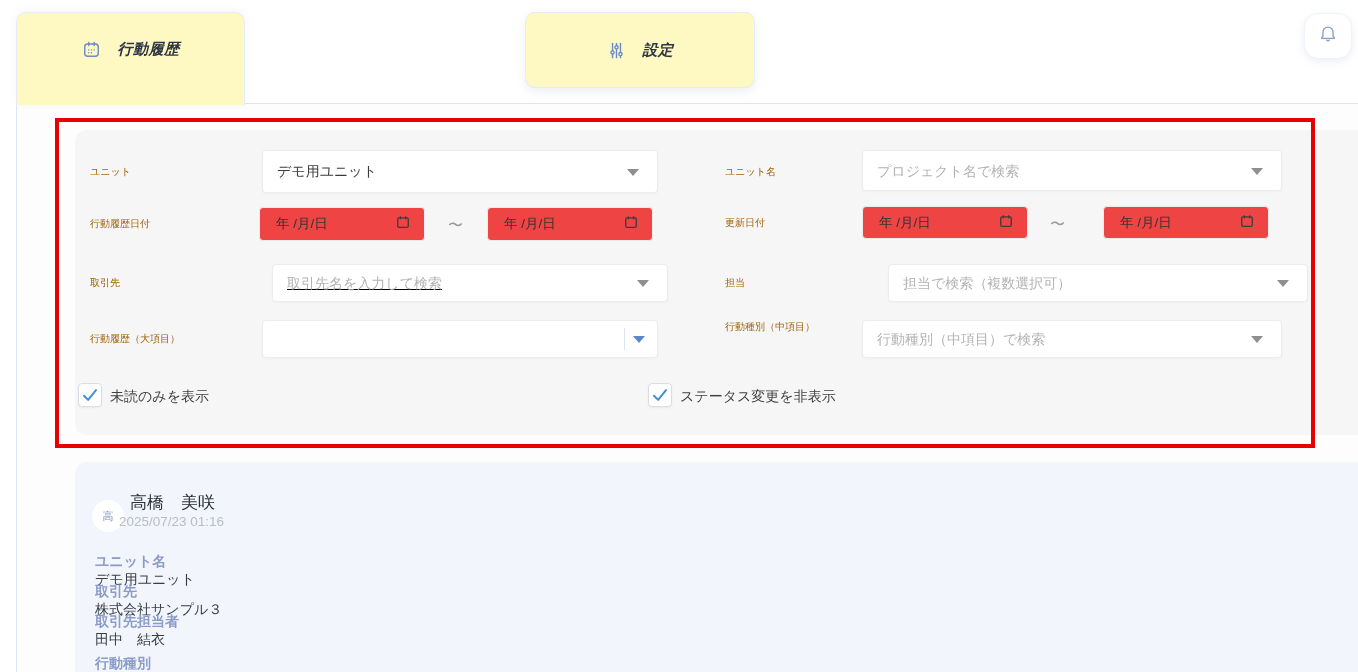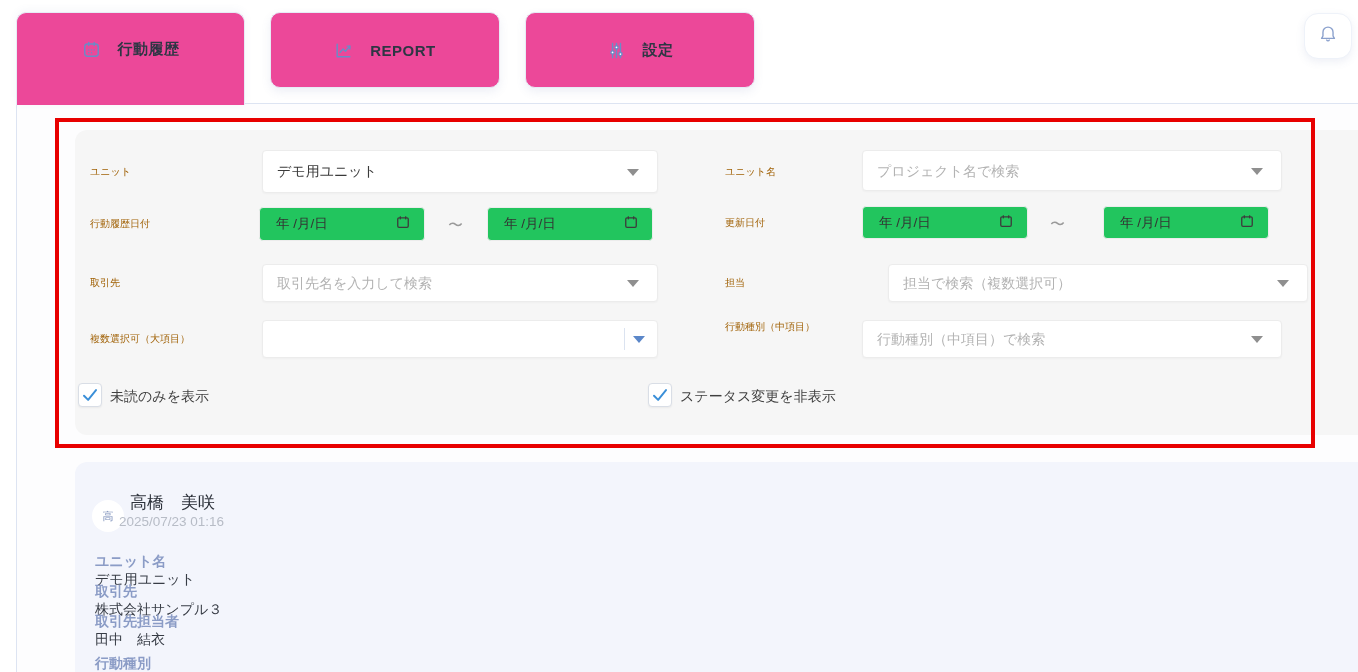--- a/index.html
+++ b/index.html
@@ -5,23 +5,23 @@
   * { margin:0; padding:0; box-sizing:border-box; }
   html,body { background:#fff; }
   body { font-family:"Liberation Sans","DejaVu Sans",sans-serif; }
   .screen { position:relative; width:1358px; height:672px; overflow:hidden; background:#fff; }
 
   
   .content-panel { position:absolute; left:16px; top:103px; width:1342px; height:569px;
     background:#fdfdfe; border-left:1px solid #dde4f2; border-top:1px solid #dde4f2; }
 
   
-  .tab { position:absolute; background:#ec4899; border:1px solid #e7ecf6; border-radius:10px;
+  .tab { position:absolute; background:#fef9c3; border:1px solid #e7ecf6; border-radius:10px;
     box-shadow:0 4px 10px rgba(90,110,170,0.10); display:flex; align-items:center; justify-content:center;
-    gap:17px; cursor:pointer; }
+    gap:17px; cursor:pointer;font-style:italic; }
   .tab-inactive { top:12px; height:76px; width:230px; }
   .tab-active { left:16px; top:12px; width:229px; height:93px; border-bottom:none;
     border-radius:10px 10px 0 0; z-index:6; box-shadow:0 -2px 8px rgba(90,110,170,0.06);
     align-items:flex-start; padding-top:27px; }
   .tab-label { font-size:15px; font-weight:bold; color:#2e3644; letter-spacing:.5px; }
   .tab-icon { width:19px; height:19px; flex:0 0 auto; }
 
   .bell-btn { position:absolute; left:1304px; top:13px; width:48px; height:46px; background:#fff;
     border:1px solid #eef2f9; border-radius:14px; box-shadow:0 3px 8px rgba(90,110,170,0.10);
     display:flex; align-items:center; justify-content:center; cursor:pointer; }
@@ -34,21 +34,21 @@
   .field { position:absolute; background:#fff; border:1px solid #ececec; border-radius:4px;
     box-shadow:0 1px 2px rgba(0,0,0,0.03); display:flex; align-items:center; }
   .field input { border:none; outline:none; background:transparent; width:100%; height:100%;
     font-family:inherit; font-size:14px; color:#3a3a3a; padding:0 30px 0 14px; }
   .field input::placeholder { color:#b3b3b3; opacity:1; }
   .caret { position:absolute; right:18px; top:50%; margin-top:-3px; width:0; height:0;
     border-left:6px solid transparent; border-right:6px solid transparent; border-top:7px solid #8f8f8f; }
   .caret-blue { border-top-color:#5b87c9; right:12px; }
   .vsep { position:absolute; right:32px; top:7px; bottom:7px; width:1px; background:#dbe3f0; }
 
-  .datebox { position:absolute; background:#22c55e; border:1px solid #ececec; border-radius:4px;
+  .datebox { position:absolute; background:#ef4444; border:1px solid #ececec; border-radius:4px;
     display:flex; align-items:center; justify-content:space-between; padding:0 14px 0 16px; }
   .datebox .dtxt { font-size:13.5px; color:#333; white-space:nowrap; }
   .tilde { position:absolute; font-size:15px; color:#9a9a9a; }
 
   .chk { position:absolute; width:24px; height:24px; background:#fff; border:1px solid #d9dee6;
     border-radius:4px; box-shadow:0 1px 2px rgba(0,0,0,0.05); display:flex; align-items:center;
     justify-content:center; cursor:pointer; }
   .chk-label { position:absolute; font-size:14px; color:#3f3f3f; }
 
   
@@ -83,30 +83,20 @@
         <circle cx="8.5" cy="12.5" r="0.9" fill="#6a8cc7" stroke="none"></circle>
         <circle cx="12" cy="12.5" r="0.9" fill="#6a8cc7" stroke="none"></circle>
         <circle cx="15.5" cy="12.5" r="0.9" fill="#6a8cc7" stroke="none"></circle>
         <circle cx="8.5" cy="16" r="0.9" fill="#6a8cc7" stroke="none"></circle>
         <circle cx="12" cy="16" r="0.9" fill="#6a8cc7" stroke="none"></circle>
       </svg>
     </span>
     <span class="tab-label">行動履歴</span>
   </div>
 
-  <div class="tab tab-inactive" style="left:270px;">
-    <span class="tab-icon">
-      <svg viewBox="0 0 24 24" width="19" height="19" fill="none" stroke="#6a8cc7" stroke-width="1.8" stroke-linecap="round" stroke-linejoin="round">
-        <path d="M4 4v16h16"></path>
-        <path d="M7.5 14.5l4-4.5 3 3 5.5-6.5"></path>
-        <path d="M16.5 6.5h3.5v3.5"></path>
-      </svg>
-    </span>
-    <span class="tab-label">REPORT</span>
-  </div>
 
   <div class="tab tab-inactive" style="left:525px;">
     <span class="tab-icon">
       <svg viewBox="0 0 24 24" width="19" height="19" fill="none" stroke="#6a8cc7" stroke-width="1.8" stroke-linecap="round">
         <line x1="7" y1="3" x2="7" y2="21"></line>
           <line x1="12" y1="3" x2="12" y2="21"></line>
           <line x1="17" y1="3" x2="17" y2="21"></line>
         <circle cx="7" cy="14.5" r="2" fill="#fff"></circle>
           <circle cx="12" cy="8" r="2" fill="#fff"></circle>
           <circle cx="17" cy="16.5" r="2" fill="#fff"></circle>
@@ -178,32 +168,32 @@
     <span>
       <svg viewBox="0 0 16 16" width="14" height="14" fill="none" stroke="#3c3c3c" stroke-width="1.5">
           <rect x="2" y="3.2" width="12" height="11" rx="1.5"></rect>
           <line x1="5" y1="1.5" x2="5" y2="5"></line>
           <line x1="11" y1="1.5" x2="11" y2="5"></line>
         </svg>
     </span>
   </div>
 
   <div class="f-label" style="left:90px; top:264px; height:38px; line-height:38px;">取引先</div>
-  <div class="field" style="left:262px; top:264px; width:396px; height:38px;">
+  <div class="field" style="left:272px; top:264px; width:396px; height:38px;text-decoration:underline;">
     <input readonly="" placeholder="取引先名を入力して検索" style="">
     <span class="caret"></span>
   </div>
 
   <div class="f-label" style="left:725px; top:264px; height:38px; line-height:38px;">担当</div>
   <div class="field" style="left:888px; top:264px; width:420px; height:38px;">
     <input readonly="" placeholder="担当で検索（複数選択可）" style="">
     <span class="caret"></span>
   </div>
 
-  <div class="f-label" style="left:90px; top:320px; height:38px; line-height:38px;">複数選択可（大項目）</div>
+  <div class="f-label" style="left:90px; top:320px; height:38px; line-height:38px;">行動履歴（大項目）</div>
   <div class="field" style="left:262px; top:320px; width:396px; height:38px;">
     <input readonly="" value="" style="">
     <span class="vsep"></span>
     <span class="caret caret-blue"></span>
   </div>
 
   <div class="f-label" style="left:725px; top:308px; height:38px; line-height:38px;">行動種別（中項目）</div>
   <div class="field" style="left:862px; top:320px; width:420px; height:38px;">
     <input readonly="" placeholder="行動種別（中項目）で検索" style="">
     <span class="caret"></span>

